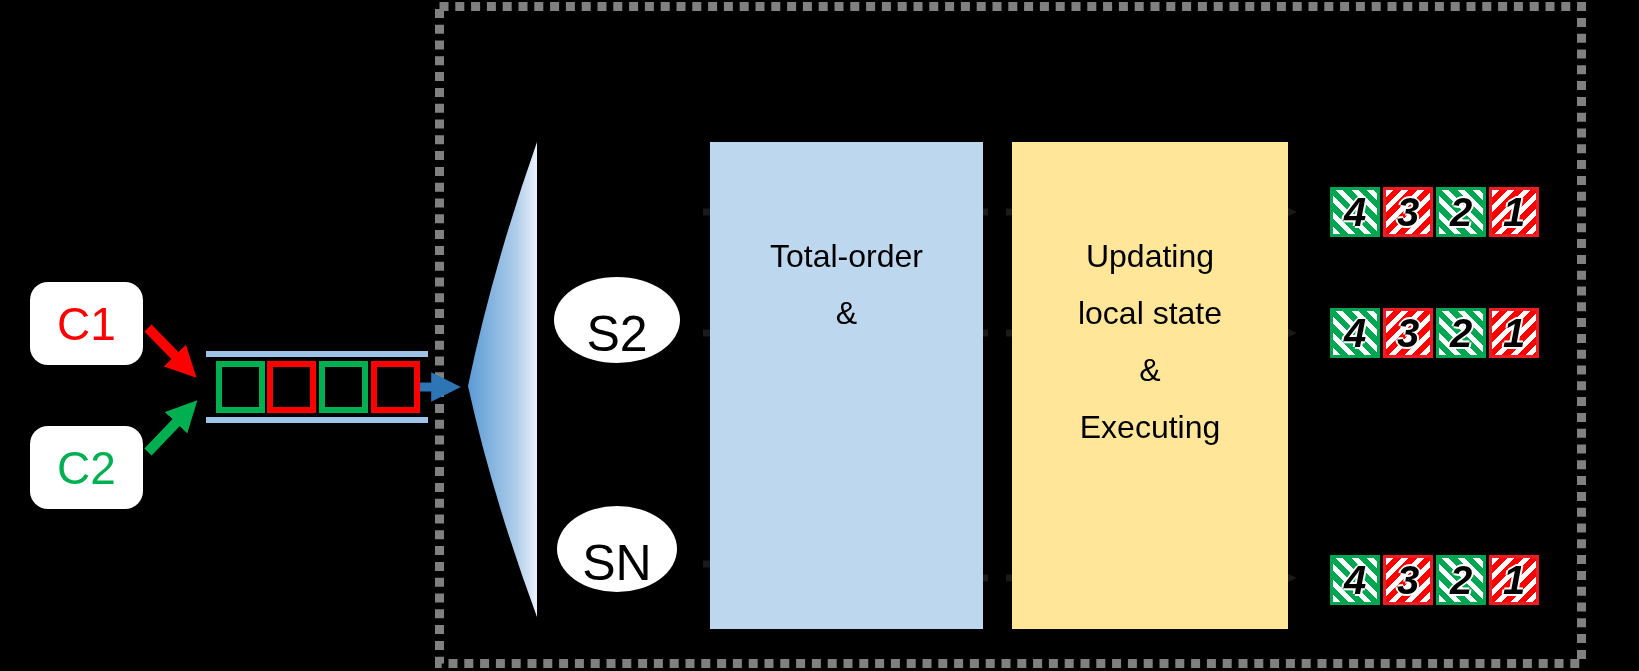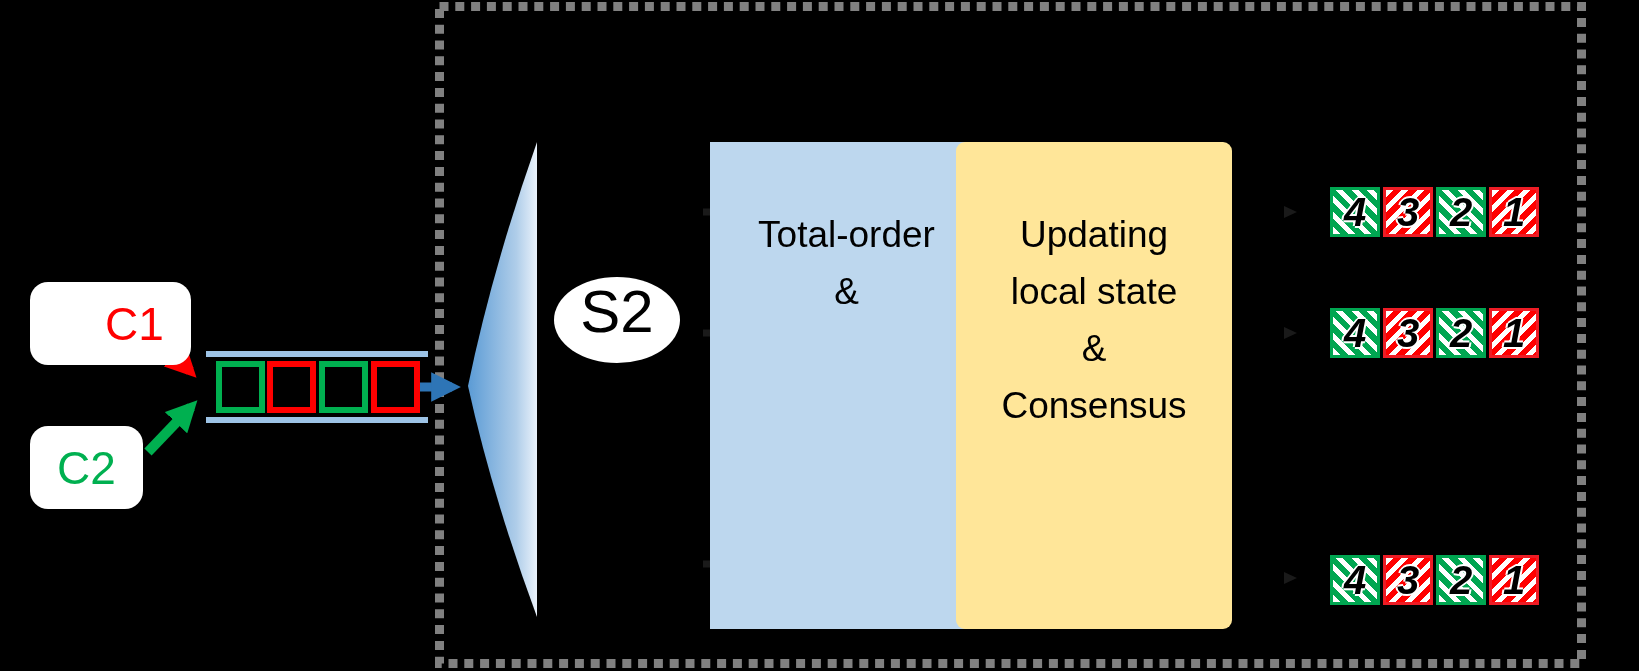--- a/index.html
+++ b/index.html
@@ -6,36 +6,36 @@
   .canvas{
     position:relative;width:1639px;height:671px;background:#000;
     font-family:"Liberation Sans",sans-serif;overflow:hidden;
   }
   .layer{position:absolute;left:0;top:0;}
   .client-box{
     position:absolute;left:30px;width:113px;height:83px;background:#fff;
     border-radius:18px;display:flex;align-items:center;justify-content:center;
     font-size:46px;font-weight:500;
   }
-  #c1{top:282px;color:#FF0000;padding-left:48px;}
+  #c1{top:282px;color:#FF0000;}
   #c2{top:426px;color:#00B050;}
   .server{
     position:absolute;background:#fff;border-radius:50%;
-    display:flex;align-items:flex-start;justify-content:center;
-    color:#000;font-size:60px;
+    display:flex;align-items:flex-end;justify-content:center;
+    color:#000;font-size:50px;
   }
   #s2{left:554px;top:277px;width:126px;height:86px;}
   #sn{left:557px;top:506px;width:120px;height:86px;}
   .stage{
     position:absolute;top:142px;height:487px;box-sizing:border-box;
-    padding-top:64px;text-align:center;color:#000;
-    font-size:37px;line-height:57px;
+    padding-top:86px;text-align:center;color:#000;
+    font-size:32px;line-height:57px;
   }
   #stage-broadcast{left:710px;width:273px;background:#BDD7EE;}
-  #stage-execute{left:956px;width:276px;background:#FFE699;border-radius:9px;}
+  #stage-execute{left:1012px;width:276px;background:#FFE699;}
   .stage .line{display:block;}
   .out-row{position:absolute;left:1330px;display:flex;gap:3px;}
   #row-1{top:187px;}
   #row-2{top:308px;}
   #row-3{top:555px;}
   .cell{
     width:50px;height:50px;box-sizing:border-box;border:3px solid;
     display:flex;align-items:center;justify-content:center;
     font-size:40px;font-weight:bold;font-style:italic;color:#000;
     text-shadow:-2px 0 0 #fff,2px 0 0 #fff,0 -2px 0 #fff,0 2px 0 #fff;
@@ -108,31 +108,34 @@
   <div class="client-box" id="c1">
     <span>C1</span>
   </div>
   <div class="client-box" id="c2">
     <span>C2</span>
   </div>
 
   <div class="server" id="s2">
     <span>S2</span>
   </div>
+  <div class="server" id="sn">
+    <span>SN</span>
+  </div>
 
   <div class="stage" id="stage-broadcast">
     <span class="line">Total-order</span>
     <span class="line">&amp;</span>
   </div>
 
   <div class="stage" id="stage-execute">
     <span class="line">Updating</span>
     <span class="line">local state</span>
     <span class="line">&amp;</span>
-    <span class="line">Consensus</span>
+    <span class="line">Executing</span>
   </div>
 
   <div class="out-row" id="row-1">
     <div class="cell cell-green">
         <span>4</span>
       </div>
     <div class="cell cell-red">
         <span>3</span>
       </div>
     <div class="cell cell-green">

